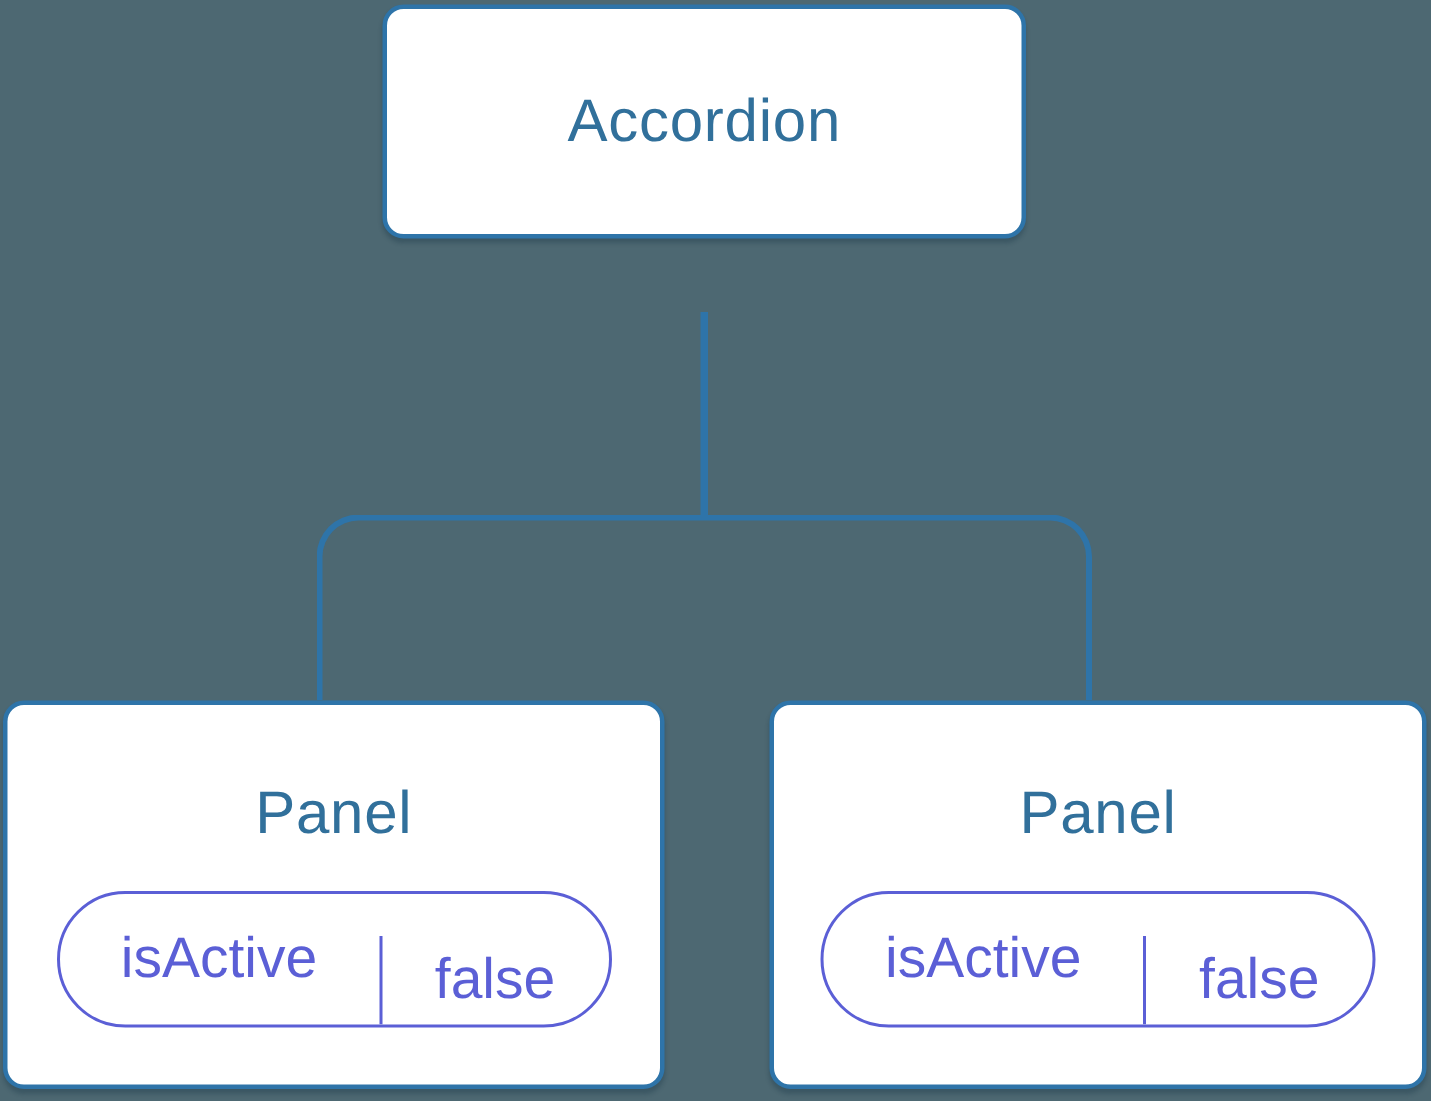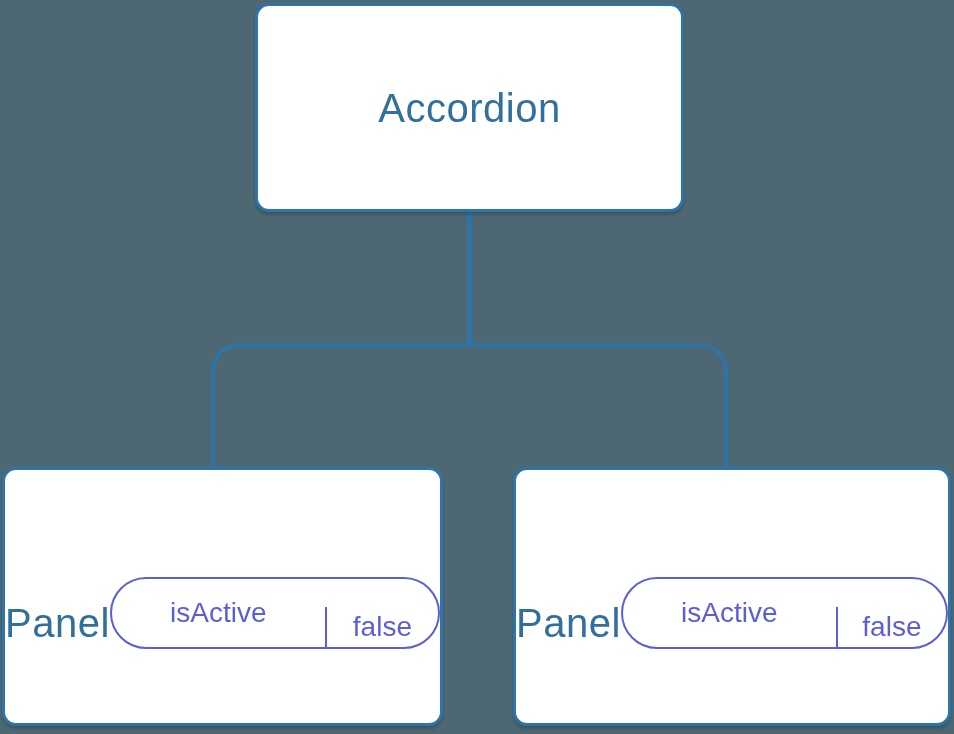--- a/index.html
+++ b/index.html
@@ -39,51 +39,51 @@
   
   .node{
     position:absolute;
     background:var(--node-bg);
     border:3px solid var(--blue);
     border-radius:14px;
     box-shadow:0 3px 3px rgba(16,42,61,0.28);
   }
   .node-root{
     left:255px;top:3px;
-    width:429px;height:209px;
+    width:429px;height:156px;
     display:flex;align-items:center;justify-content:center;
   }
   .node-panel{
     top:467px;
     width:441px;height:259px;
-    display:flex;flex-direction:row;align-items:center;
+    display:flex;flex-direction:column;align-items:center;
   }
   .node-panel.left{left:2px;}
   .node-panel.right{left:513px;width:438px;}
 
   .node-title{
     color:var(--title);
     font-size:40px;
     font-weight:500;
     letter-spacing:0.5px;
     line-height:1;
   }
   .node-panel .node-title{margin-top:52px;}
 
   
   .pill{
     margin-top:32px;
-    width:370px;height:72px;
+    width:370px;height:91px;
     border:2.5px solid var(--purple);
     border-radius:50px;
     display:flex;
     align-items:stretch;
     overflow:hidden;
     color:var(--purple);
-    font-size:28px;
+    font-size:38px;
   }
   .pill-key{
     flex:0 0 213px;
     display:flex;align-items:center;justify-content:center;
   }
   .pill-value{
     flex:1 1 auto;
     border-left:2.5px solid var(--purple);
     display:flex;align-items:center;justify-content:center;margin-top:28px;
   }

